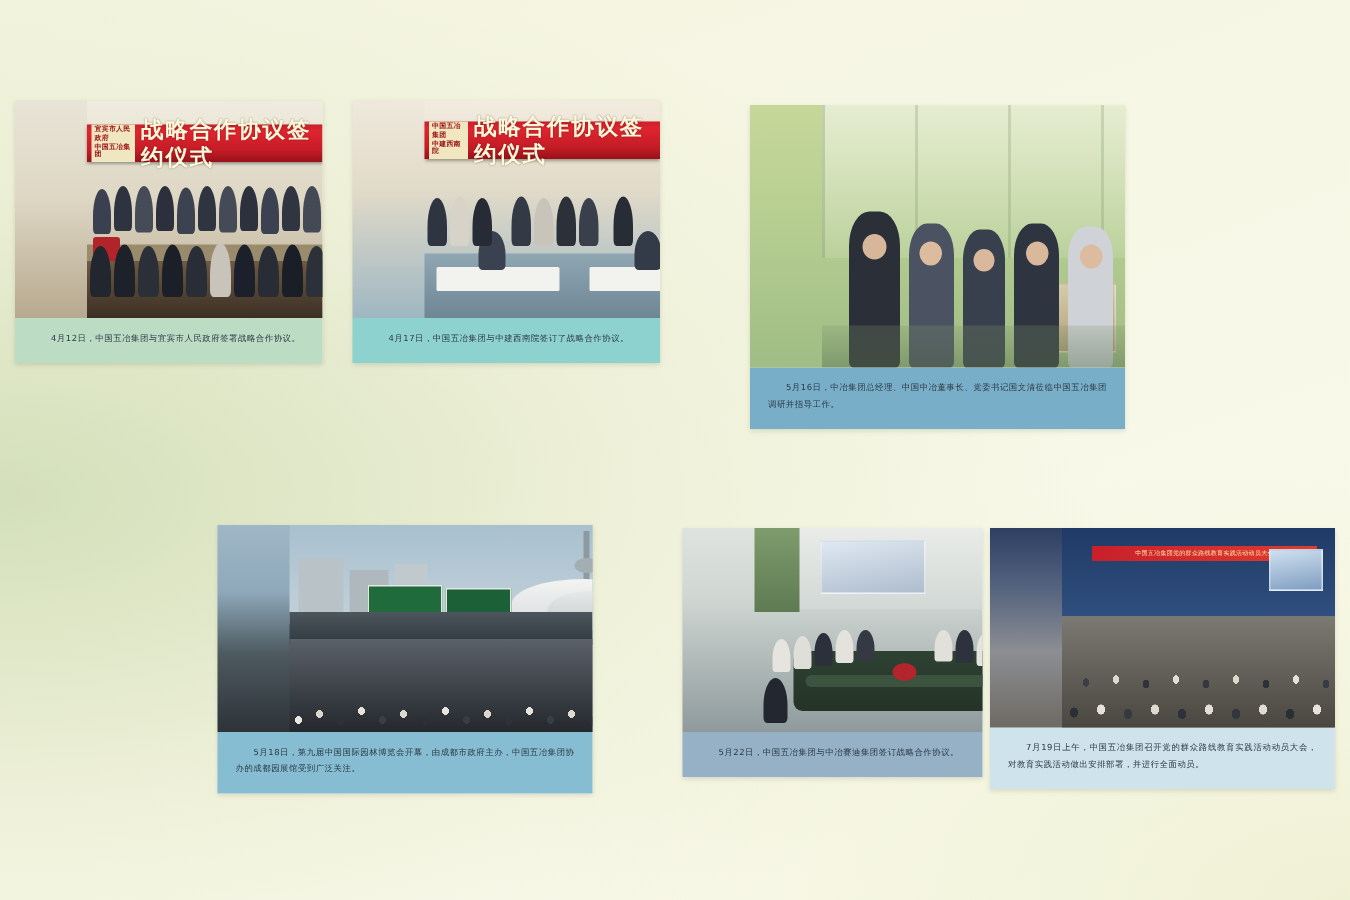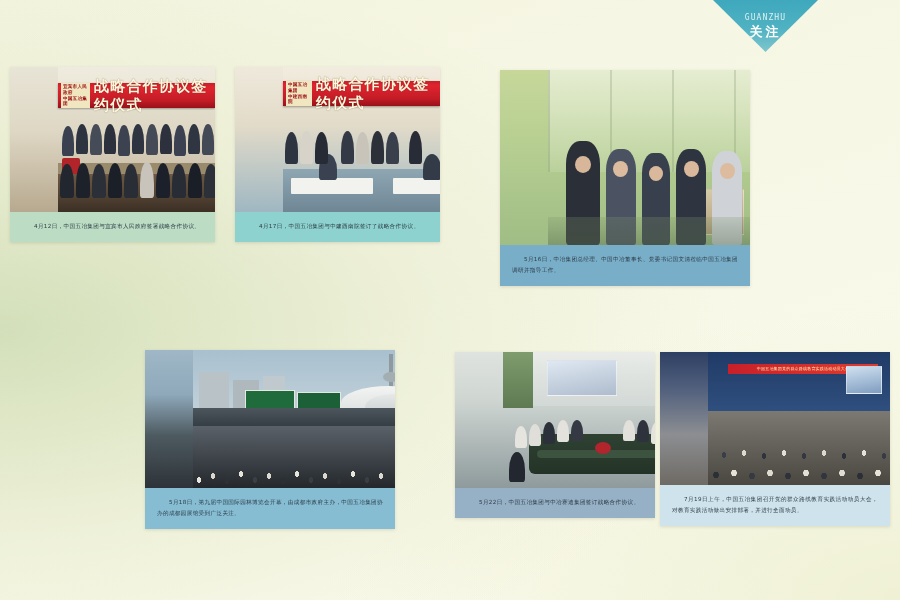--- a/index.html
+++ b/index.html
@@ -99,24 +99,20 @@
   
   .screen{position:absolute;background:linear-gradient(170deg,#dfe8f2,#aebccd);border:.5px solid rgba(255,255,255,.5);}
   .table{position:absolute;background:linear-gradient(180deg,#2f4232 0%,#243327 100%);border-radius:2px;}
   .win{position:absolute;background:linear-gradient(180deg,rgba(255,255,255,.55),rgba(214,228,196,.25));}
 </style>
 </head>
 <body>
 
 <div id="page">
 
-  <div id="badge">
-    <span class="en">GUANZHU</span>
-    <span class="cn">关注</span>
-  </div>
 
   <div class="card" id="card1">
     <div class="photo">
       <div class="room">
 
         <div style="position:absolute;left:0;top:0;width:100%;height:30%;background:linear-gradient(180deg,#efecdf,#e6e1d0);"></div>
 
         <div class="banner" style="top:16px;height:25px;">
           <span class="lead">宜宾市人民政府
 中国五冶集团</span>

